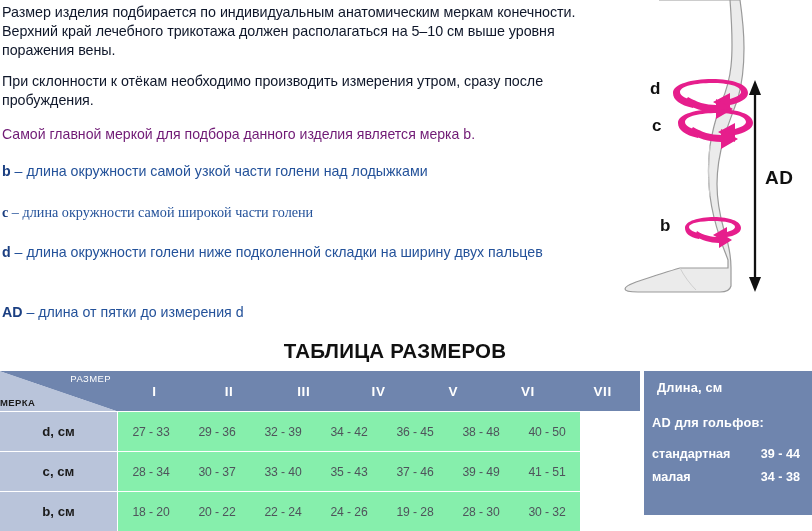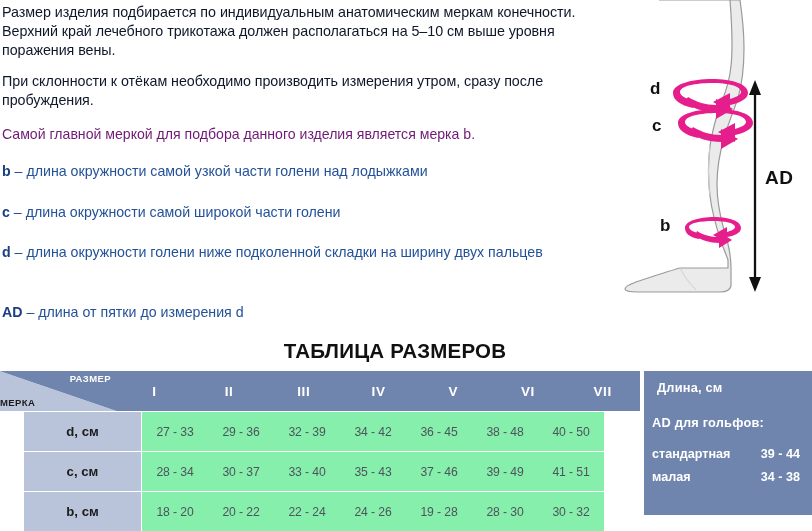--- a/index.html
+++ b/index.html
@@ -36,21 +36,21 @@
 
   .def{
     position:absolute;left:2px;
     color:#24529a;
     font-size:14.2px;
     line-height:19.4px;
     width:596px;
   }
   .def b{font-weight:bold;color:#1b3f82;}
   .d-b{top:162px;}
-  .d-c{top:203px;}
+  .d-c{top:203px;font-family:Liberation Serif, serif;}
   .d-d{top:243px;width:580px;}
   .d-ad{top:303px;}
 
   
   .diagram{
     position:absolute;left:600px;top:0px;width:212px;height:330px;
   }
   .diagram svg{display:block;}
   .meas-label{
     position:absolute;
@@ -87,38 +87,37 @@
   .corner-cell{
     position:absolute;left:0;top:0;width:117px;height:40px;
     overflow:hidden;
   }
   .corner-tri{
     position:absolute;left:0;top:0;width:117px;height:40px;
     background:linear-gradient(to bottom left,#6f85ae 0%,#6f85ae 49.6%,#b9c4da 50.4%,#b9c4da 100%);
   }
   .corner-razmer{
     position:absolute;right:6px;top:2px;
-    color:#ffffff;font-size:9.5px;font-weight:bold;letter-spacing:0.4px;
+    color:#ffffff;font-size:9.5px;font-weight:normal;letter-spacing:0.4px;
   }
   .corner-merka{
     position:absolute;left:0px;bottom:3px;
     color:#1b1b1b;font-size:9.5px;font-weight:bold;letter-spacing:0.4px;
   }
   .hdr-cols{
     position:absolute;left:117px;top:0;right:0;height:40px;
     display:flex;align-items:center;
   }
   .hdr-col{
     flex:1;text-align:center;color:#ffffff;
     font-size:13.5px;font-weight:bold;letter-spacing:0.6px;
   }
   .tbl-row{
     position:relative;height:39px;width:580px;margin-top:1px;
     display:flex;
-    padding-left:24px;
   }
   .row-label{
     width:117px;background:#b9c4da;
     display:flex;align-items:center;justify-content:center;
     font-size:13.2px;font-weight:bold;color:#1b1b1b;
   }
   .row-cells{
     flex:1;background:#86efac;display:flex;align-items:center;
     margin-left:1px;
   }

